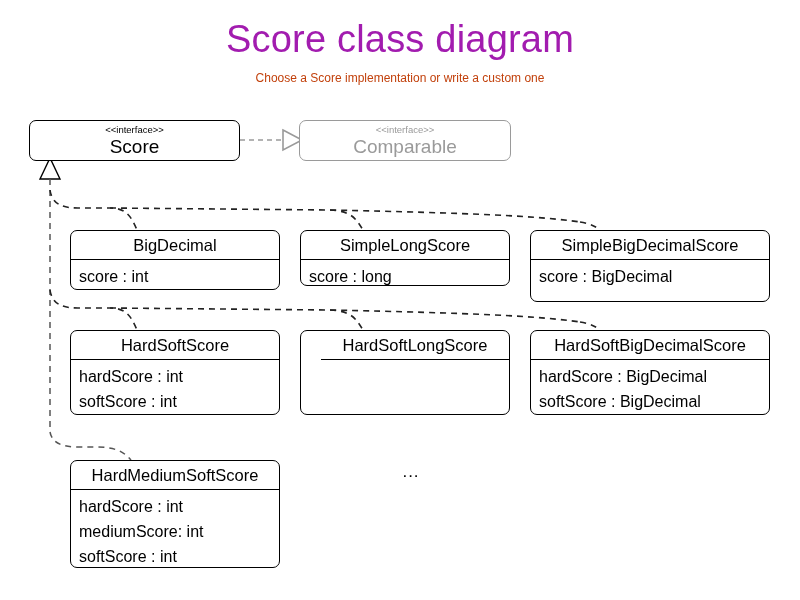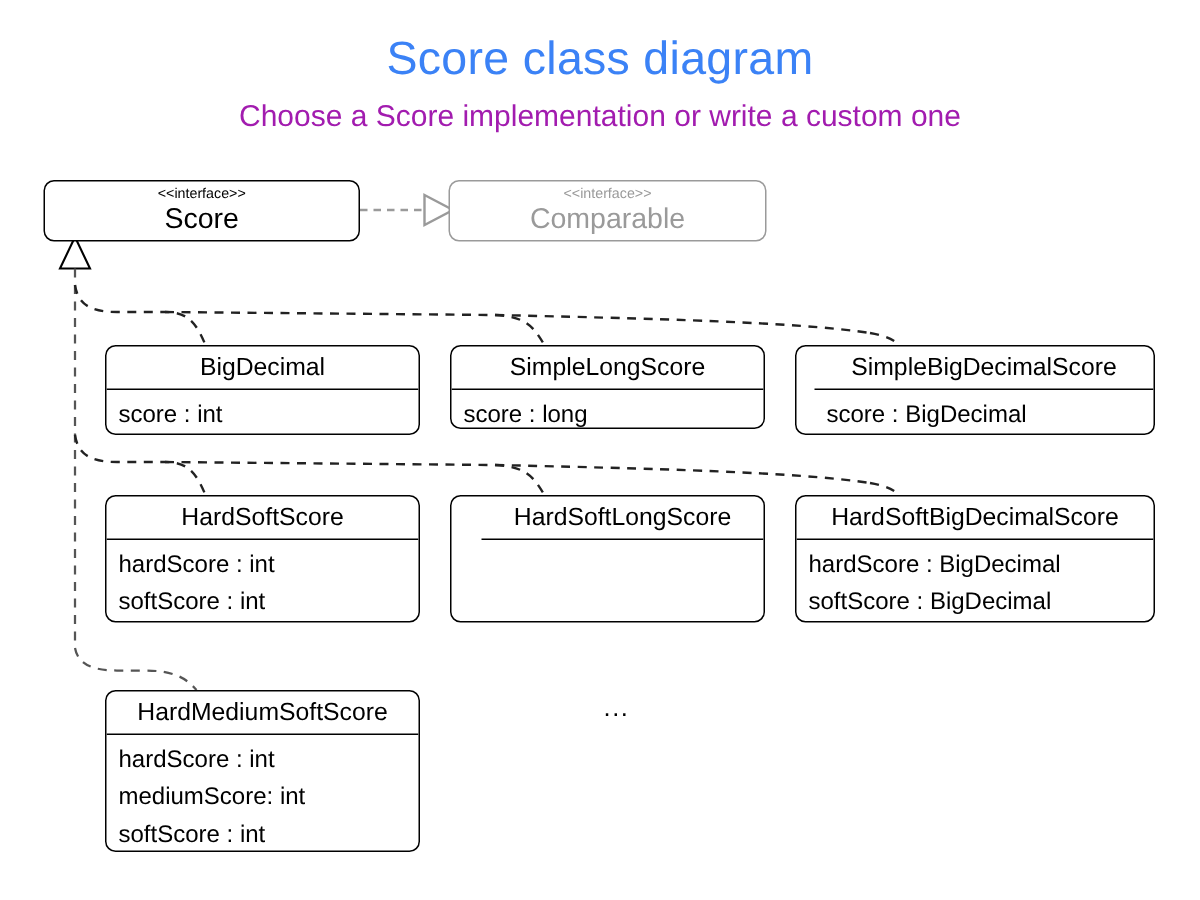--- a/index.html
+++ b/index.html
@@ -20,36 +20,36 @@
     background: #ffffff;
   }
 
   
   #diagram-title {
     position: absolute;
     left: 0;
     top: 20px;
     width: 800px;
     text-align: center;
-    font-size: 31px;
+    font-size: 38px;
     font-weight: normal;
     line-height: 38px;
-    color: #3b82f6;
+    color: #a21caf;
     letter-spacing: 0.2px;
   }
   #diagram-subtitle {
     position: absolute;
     left: 0;
     top: 68px;
     width: 800px;
     text-align: center;
-    font-size: 20px;
+    font-size: 12px;
     font-weight: normal;
     line-height: 20px;
-    color: #a21caf;
+    color: #c2410c;
   }
 
   
   #connectors {
     position: absolute;
     left: 0;
     top: 0;
     width: 800px;
     height: 600px;
     pointer-events: none;
@@ -179,21 +179,21 @@
     </div>
   </div>
 
   <div class="uml-box" style="left:300px; top:230px; width:210px; height:56px;">
     <div class="cls-title">SimpleLongScore</div>
     <div class="cls-attrs">
       <div class="attr">score : long</div>
     </div>
   </div>
 
-  <div class="uml-box" style="left:530px; top:230px; width:240px; height:60px;padding-left:12px;">
+  <div class="uml-box" style="left:530px; top:230px; width:240px; height:72px;">
     <div class="cls-title">SimpleBigDecimalScore</div>
     <div class="cls-attrs">
       <div class="attr">score : BigDecimal</div>
     </div>
   </div>
 
   <div class="uml-box" style="left:70px; top:330px; width:210px; height:85px;">
     <div class="cls-title">HardSoftScore</div>
     <div class="cls-attrs">
       <div class="attr">hardScore : int</div>

